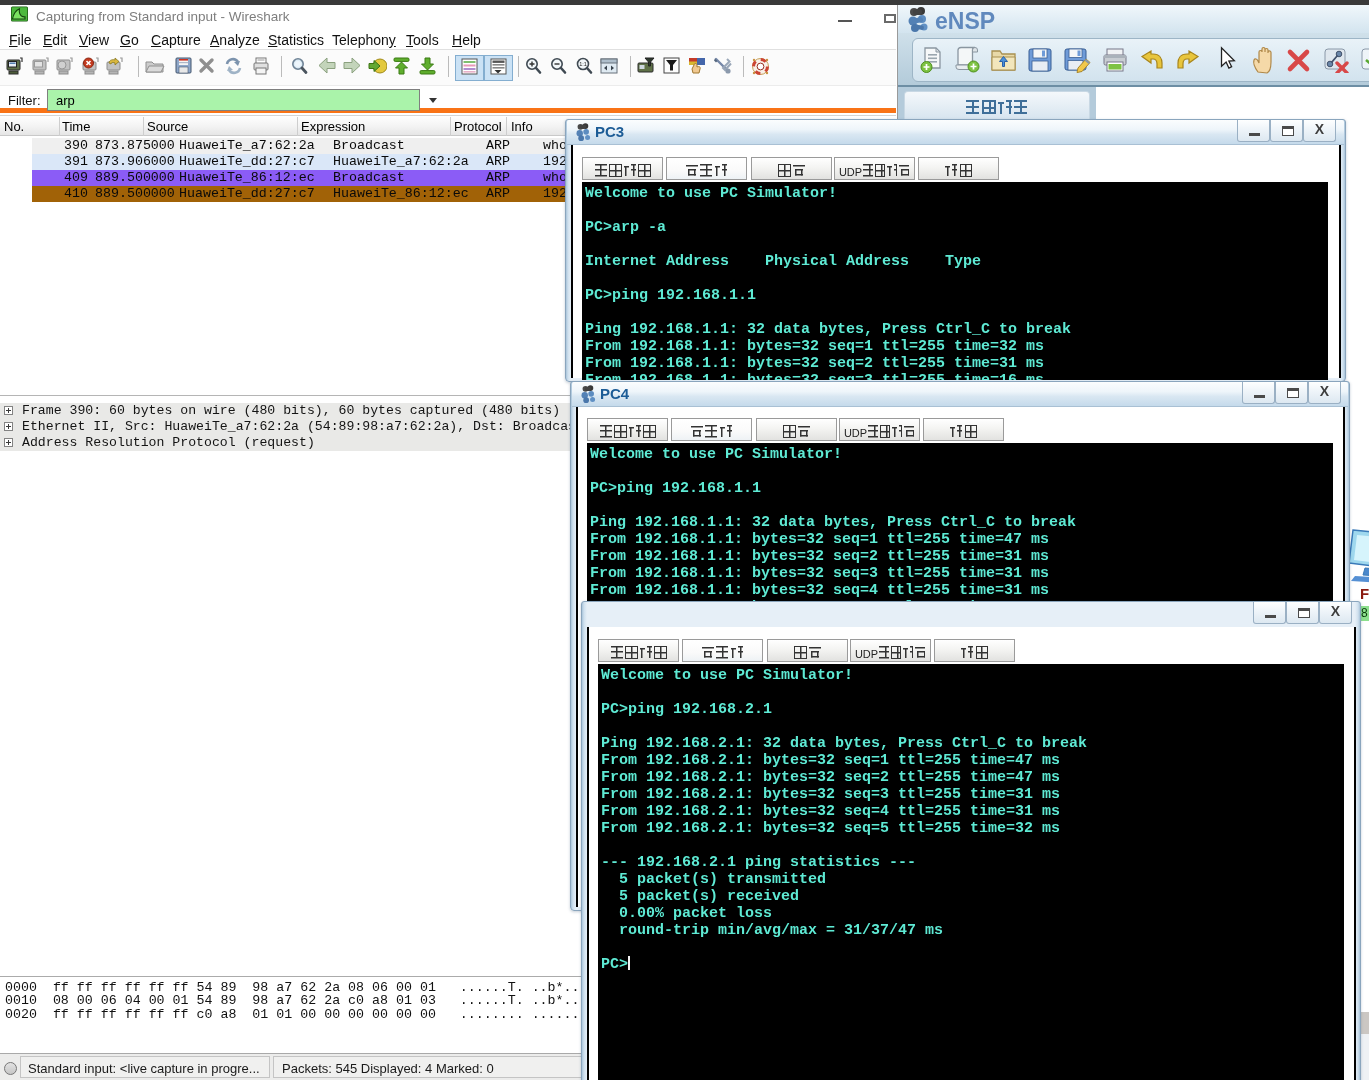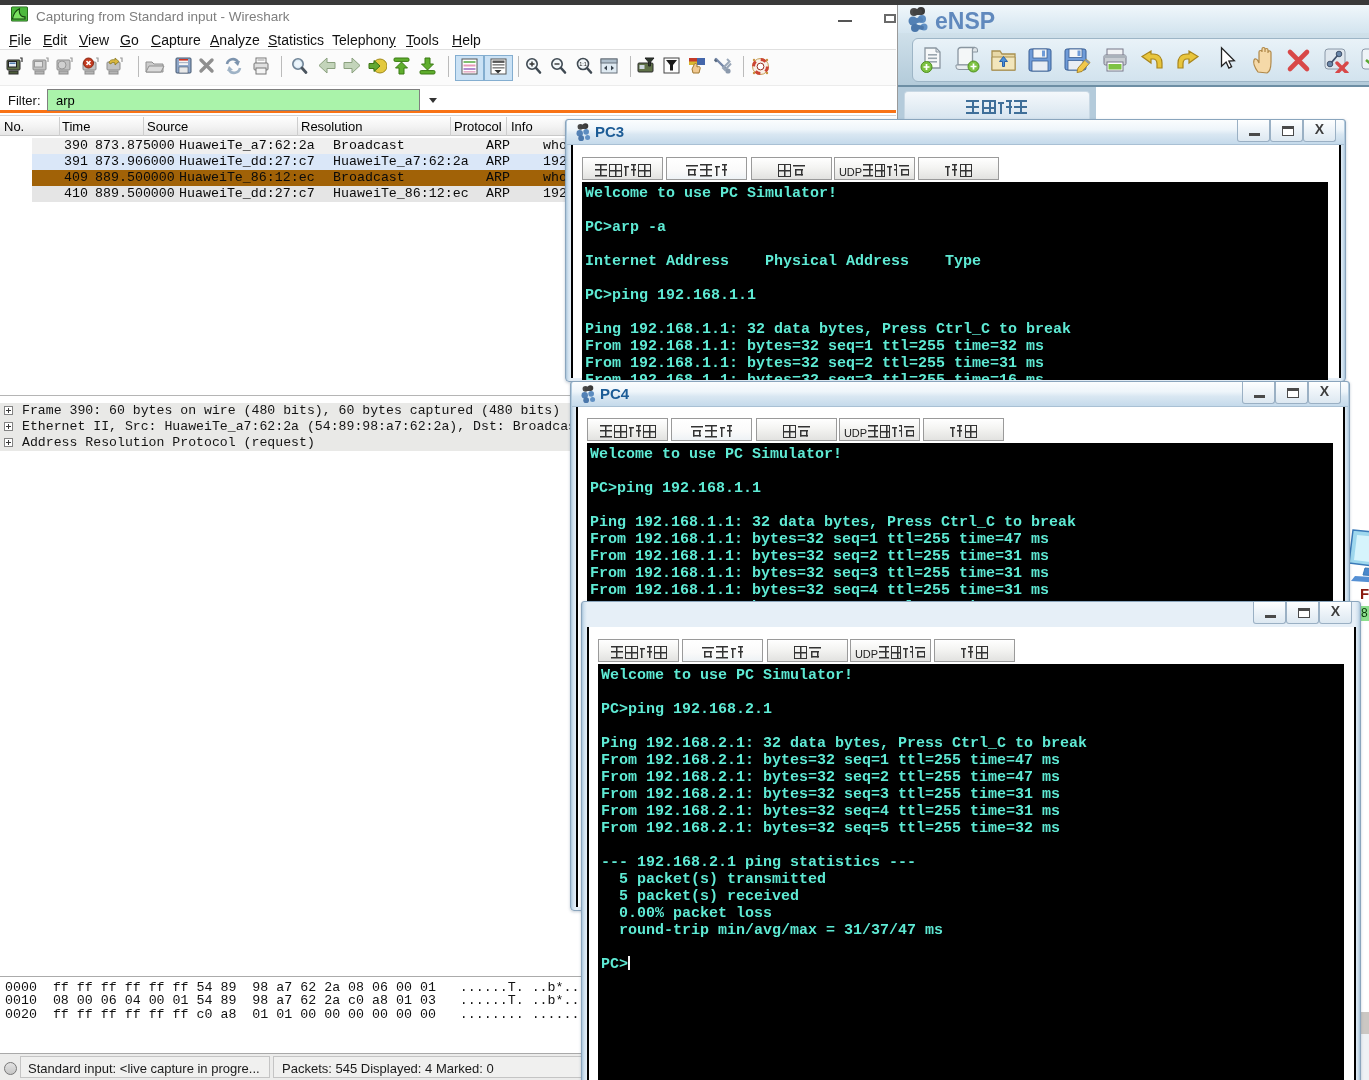--- a/index.html
+++ b/index.html
@@ -10,21 +10,21 @@
 #topstrip { left:0; top:0; width:1369px; height:5px; background:#3a3a3a; z-index:50; }
 
 
 #ws { left:0; top:5px; width:898px; height:1075px; background:#fff; border-right:1px solid #9a9a9a; z-index:1; }
 #ws-title .txt { position:absolute; left:36px; top:4px; font-size:13.5px; color:#7e7e7e; }
 #ws-menu { position:absolute; left:0; top:22px; width:896px; height:22px; background:#fff; font-size:14px; color:#111; }
 #ws-menu span { position:absolute; top:5px;text-align:right; }
 #ws-toolbar { position:absolute; left:0; top:44px; width:896px; height:36px; background:#fbfbfb; border-top:1px solid #e0e0e0; }
 .tsep { position:absolute; top:6px; width:1px; height:21px; background:#bbb; }
 .ticon { position:absolute; top:7px; }
-#ws-filter { position:absolute; left:0; top:80px; width:896px; height:28px; background:#fff; border-bottom:3px solid #f97316; border-top:1px solid #ececec; }
+#ws-filter { position:absolute; left:0; top:80px; width:896px; height:28px; background:#fff; border-bottom:5px solid #f97316; border-top:1px solid #ececec; }
 #ws-filter .lbl { position:absolute; left:8px; top:7px; font-size:13px; color:#111; }
 #filterbox { position:absolute; left:47px; top:3px; width:373px; height:22px; background:#aaf3aa; border:1px solid #7f7f7f; font-size:13px; color:#000; padding:3px 0 0 8px; }
 .ftxt { position:absolute; top:7px; font-size:13px; color:#111;margin-top:28px; }
 #fdrop { position:absolute; left:429px; top:12px; width:0; height:0; border-left:4px solid transparent; border-right:4px solid transparent; border-top:5px solid #333; }
 
 #plist-hdr { position:absolute; left:0; top:110px; width:896px; height:21px;
   background:linear-gradient(#ffffff,#f3f3f3 55%,#e6e6e6); border-top:1px solid #d5d5d5; border-bottom:1px solid #c9c9c9; }
 .hcol { position:absolute; top:3px; font-size:13px; color:#000; }
 .hsep { position:absolute; top:1px; width:1px; height:19px; background:#cecece; }
 .prow { position:absolute; left:0; width:896px; height:16px; font-family:"Liberation Mono",monospace; font-size:13.3px; line-height:16px; color:#0a0a0a; white-space:pre;margin-left:32px; }
@@ -294,39 +294,39 @@
     <div id="fdrop"></div>
     <span class="ftxt" style="left:450px">Expression...</span>
     <span class="ftxt" style="left:536px">Clear</span>
     <span class="ftxt" style="left:576px">Apply</span>
   </div>
 
   <div id="plist-hdr">
     <span class="hcol" style="left:4px">No.</span>
     <span class="hcol" style="left:62px">Time</span>
     <span class="hcol" style="left:147px">Source</span>
-    <span class="hcol" style="left:301px">Resolution</span>
+    <span class="hcol" style="left:301px">Expression</span>
     <span class="hcol" style="left:454px">Protocol</span>
     <span class="hcol" style="left:511px">Info</span>
     <div class="hsep" style="left:59px"></div>
     <div class="hsep" style="left:143px"></div>
     <div class="hsep" style="left:297px"></div>
     <div class="hsep" style="left:450px"></div>
     <div class="hsep" style="left:506px"></div>
   </div>
   <div class="prow" style="top:133px;background:#efefef">
     <span style="left:32px">390</span><span style="left:63px">873.875000</span><span style="left:147px">HuaweiTe_a7:62:2a</span><span style="left:301px">Broadcast</span><span style="left:454px">ARP</span><span style="left:511px">who has 192.168.1.1?  Tell 192.168.1.3</span>
   </div>
   <div class="prow" style="top:149px;background:#dae7f8">
     <span style="left:32px">391</span><span style="left:63px">873.906000</span><span style="left:147px">HuaweiTe_dd:27:c7</span><span style="left:301px">HuaweiTe_a7:62:2a</span><span style="left:454px">ARP</span><span style="left:511px">192.168.1.1 is at 54:89:98:dd:27:c7</span>
   </div>
-  <div class="prow" style="top:165px;background:#a16207">
+  <div class="prow" style="top:165px;background:#8b5cf6">
     <span style="left:32px">409</span><span style="left:63px">889.500000</span><span style="left:147px">HuaweiTe_86:12:ec</span><span style="left:301px">Broadcast</span><span style="left:454px">ARP</span><span style="left:511px">who has 192.168.1.1?  Tell 192.168.1.2</span>
   </div>
-  <div class="prow" style="top:181px;background:#e5e5e5">
+  <div class="prow" style="top:181px;background:#a16207">
     <span style="left:32px">410</span><span style="left:63px">889.500000</span><span style="left:147px">HuaweiTe_dd:27:c7</span><span style="left:301px">HuaweiTe_86:12:ec</span><span style="left:454px">ARP</span><span style="left:511px">192.168.1.1 is at 54:89:98:dd:27:c7</span>
   </div>
 
   <div class="abs" style="left:0;top:390px;width:896px;height:1px;background:#b5b5b5"></div>
   <div class="drow" style="top:398px"><div class="expander"><i></i><b></b></div>Frame 390: 60 bytes on wire (480 bits), 60 bytes captured (480 bits)</div>
   <div class="drow" style="top:414px"><div class="expander"><i></i><b></b></div>Ethernet II, Src: HuaweiTe_a7:62:2a (54:89:98:a7:62:2a), Dst: Broadcast (ff:ff:ff:ff:ff:ff)</div>
   <div class="drow" style="top:430px"><div class="expander"><i></i><b></b></div>Address Resolution Protocol (request)</div>
 
   <div class="abs" style="left:0;top:971px;width:896px;height:1px;background:#ababab"></div>
   <div class="hexrow" style="top:975.5px">0000  ff ff ff ff ff ff 54 89  98 a7 62 2a 08 06 00 01   ......T. ..b*....</div>

